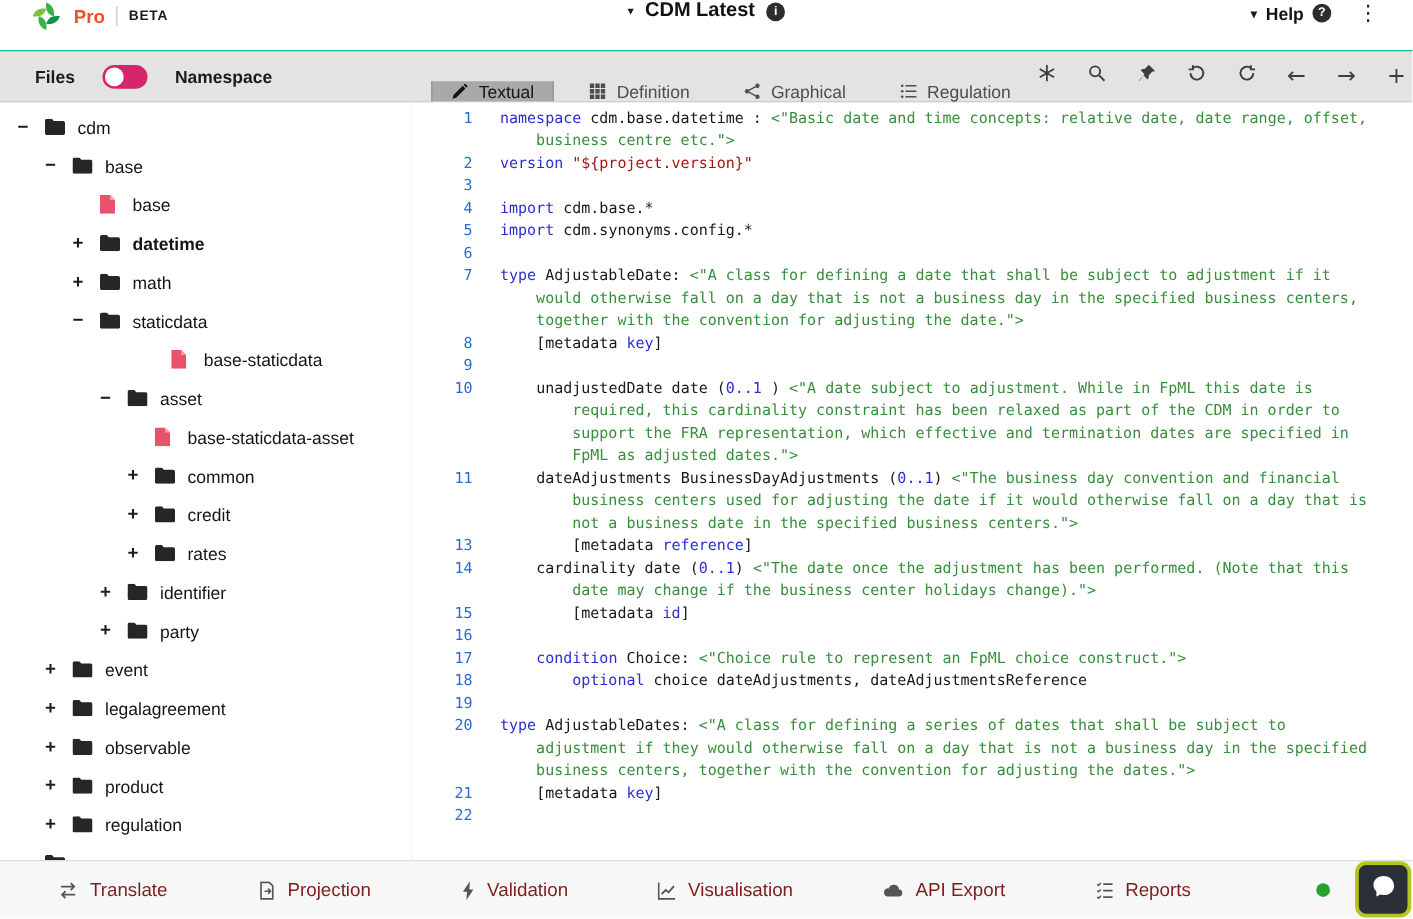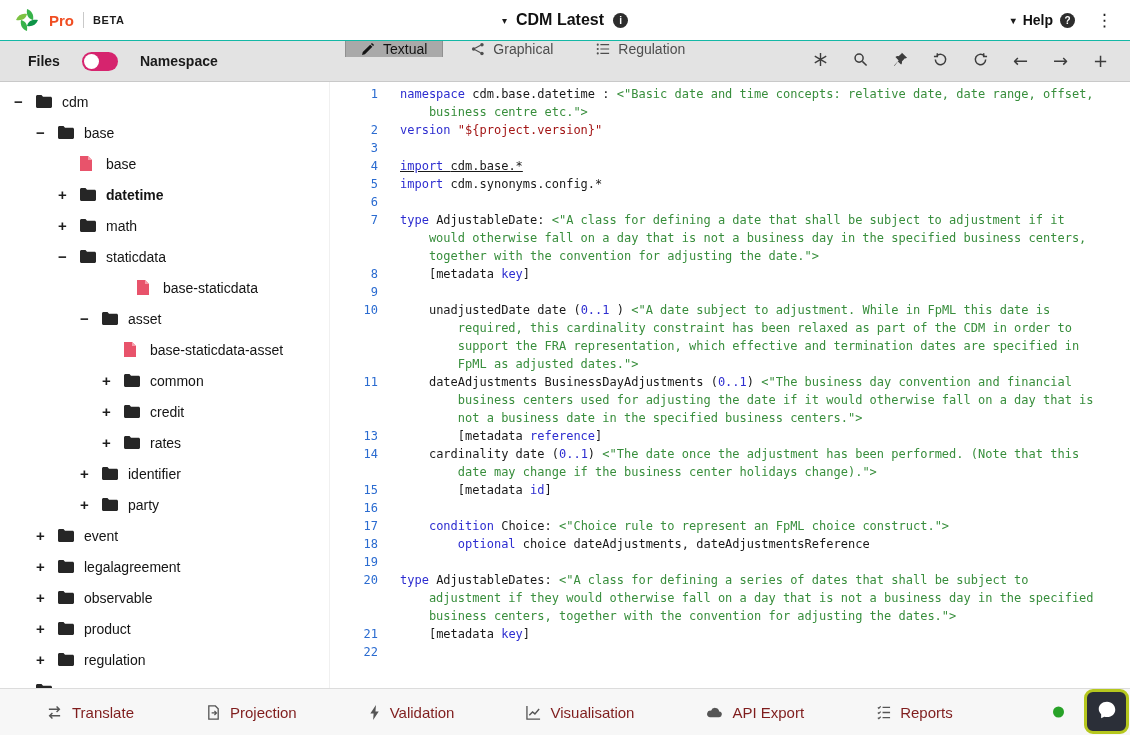--- a/index.html
+++ b/index.html
@@ -1,40 +1,40 @@
 <!DOCTYPE html>
 <html style="--accent-pink: #d6246e; --pro-orange: #f04e23; --keyword-blue: #2d2dd0; --doc-green: #388e3c; --string-red: #a31515; --line-number-blue: #2a6bd0; --status-green: #28a228; --chat-border-olive: #b5c71e;"><head>
 <meta charset="utf-8">
 <style>
   *{box-sizing:border-box;margin:0;padding:0}
   html,body{width:1130px;height:735px;overflow:hidden}
   body{font-family:"Liberation Sans",sans-serif;background:#fff;color:#222;position:relative}
 
   
-  .topbar{height:40px;display:flex;align-items:center;padding:0 14px;background:#fff;position:relative}
+  .topbar{height:40px;display:flex;align-items:flex-start;padding:0 24px;background:#fff;position:relative}
   .brand{display:flex;align-items:center;gap:9px}
   .logo svg{display:block}
   .pro{color:var(--pro-orange,#f04e23);font-weight:700;font-size:15px}
   .brand-divider{width:1px;height:16px;background:#c9c9c9}
   .beta{font-size:11px;font-weight:700;letter-spacing:.6px;color:#1c1c1c}
   .model-select{position:absolute;left:50%;transform:translateX(-50%);display:flex;align-items:center;gap:9px;cursor:pointer}
   .caret{font-size:10px;color:#1c1c1c}
   .model-label{font-size:16px;font-weight:700;color:#111}
   .round-dot{width:15px;height:15px;border-radius:50%;background:#2d2d2d;color:#fff;font-size:10px;font-weight:700;display:flex;align-items:center;justify-content:center}
   .top-right{margin-left:auto;display:flex;align-items:center;gap:18px}
   .help{display:flex;align-items:center;gap:7px;font-size:14px;font-weight:700;color:#111;cursor:pointer}
   .kebab{font-size:17px;color:#222;cursor:pointer;padding:0 3px}
 
   
   .toolbar{height:42px;background:#e3e3e3;border-top:1px solid #14b8a6;border-bottom:1px solid #c9c9c9;display:flex;align-items:stretch}
   .toolbar-left{width:345px;flex-shrink:0;display:flex;align-items:center;padding-left:28px;gap:22px}
   .tl-label{font-size:14px;font-weight:700;color:#1a1a1a}
   .toggle{width:36px;height:19px;border-radius:10px;background:var(--accent-pink,#d6246e);position:relative;cursor:pointer;flex-shrink:0}
   .toggle .knob{position:absolute;left:2px;top:2px;width:15px;height:15px;border-radius:50%;background:#fff}
-  .tabs{display:flex;align-items:flex-start;gap:13px}
+  .tabs{display:flex;align-items:flex-end;gap:13px}
   .tab{display:flex;align-items:center;gap:8px;padding:0 15px;font-size:14px;color:#4e4e4e;cursor:pointer}
   .tab svg{display:block}
   .tab.active{background:#a9a9a9;color:#141414;border-left:1px solid #909090;border-right:1px solid #909090}
   .tool-actions{margin-left:auto;display:flex;align-items:center;gap:13px;padding-right:16px;color:#3d3d3d}
   .tool-btn{width:27px;height:27px;display:flex;align-items:center;justify-content:center;cursor:pointer}
   .tool-btn .glyph{font-size:18px;line-height:1;font-family:"DejaVu Sans",sans-serif;color:#3d3d3d}
 
   
   .main{display:flex;height:606px}
   .sidebar{width:330px;flex-shrink:0;padding-top:4px;overflow:hidden;border-right:1px solid #f0f0f0;background:#fff}
@@ -112,20 +112,28 @@
           <span>
             <svg viewBox="0 0 16 16" width="14" height="14">
               <path d="M2 11.5 10.5 3l2.5 2.5L4.5 14l-3.3.8zM11.3 2.2l2.5 2.5 1.2-1.2L12.5 1z" fill="currentColor"></path>
             </svg>
           </span>
           <span>Textual</span>
         </div>
         <div class="tab">
           <span>
             <svg viewBox="0 0 16 16" width="14" height="14">
+              <path d="M1 1h4v4H1zM6 1h4v4H6zM11 1h4v4h-4zM1 6h4v4H1zM6 6h4v4H6zM11 6h4v4h-4zM1 11h4v4H1zM6 11h4v4H6zM11 11h4v4h-4z" fill="currentColor"></path>
+            </svg>
+          </span>
+          <span>Definition</span>
+        </div>
+        <div class="tab">
+          <span>
+            <svg viewBox="0 0 16 16" width="14" height="14">
               <circle cx="3" cy="8" r="2" fill="currentColor"></circle>
               <circle cx="12.5" cy="3" r="2" fill="currentColor"></circle>
               <circle cx="12.5" cy="13" r="2" fill="currentColor"></circle>
               <path d="M4.6 7.2 11 3.8M4.6 8.8 11 12.2" stroke="currentColor" stroke-width="1.3" fill="none"></path>
             </svg>
           </span>
           <span>Graphical</span>
         </div>
         <div class="tab">
           <span>
@@ -375,21 +383,21 @@
           <div class="code-line">
             <span class="gutter">2</span>
             <span class="code-content" style="padding-left: 4ch; text-indent: -4ch;"><span class="s-kw">version </span><span class="s-str">"${project.version}"</span></span>
           </div>
           <div class="code-line">
             <span class="gutter">3</span>
             <span class="code-content" style="padding-left: 4ch; text-indent: -4ch;"></span>
           </div>
           <div class="code-line">
             <span class="gutter">4</span>
-            <span class="code-content" style="padding-left: 4ch; text-indent: -4ch; text-decoration: underline;"><span class="s-kw">import </span><span class="s-pl">cdm.base.*</span></span>
+            <span class="code-content" style="padding-left: 4ch; text-indent: -4ch;"><span class="s-kw">import </span><span class="s-pl">cdm.base.*</span></span>
           </div>
           <div class="code-line">
             <span class="gutter">5</span>
             <span class="code-content" style="padding-left: 4ch; text-indent: -4ch;"><span class="s-kw">import </span><span class="s-pl">cdm.synonyms.config.*</span></span>
           </div>
           <div class="code-line">
             <span class="gutter">6</span>
             <span class="code-content" style="padding-left: 4ch; text-indent: -4ch;"></span>
           </div>
           <div class="code-line">

